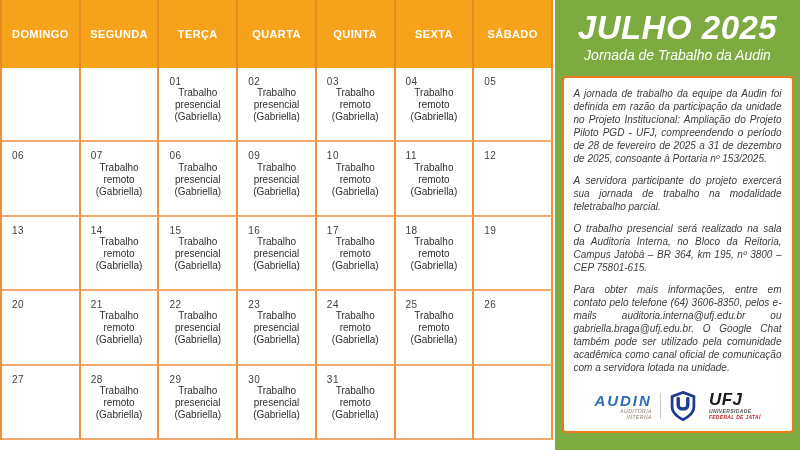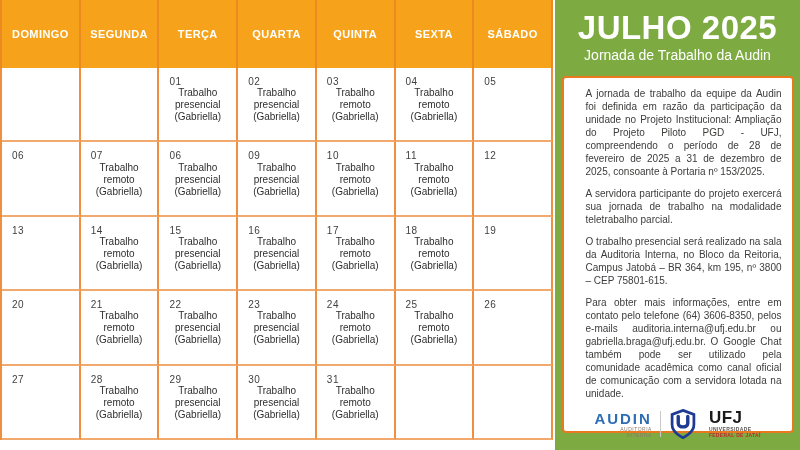--- a/index.html
+++ b/index.html
@@ -27,28 +27,28 @@
   .cal-grid{display:grid;grid-template-columns:repeat(7,1fr);grid-template-rows:repeat(5,1fr);
             height:372px;border-left:2px solid var(--grid_border);}
   .cell{border-right:2px solid var(--grid_border);border-bottom:2px solid var(--grid_border_light);
         display:flex;flex-direction:column;padding-top:8px;background:#fff;}
   .day{font-size:10px;color:#3F3F3F;padding-left:10px;letter-spacing:.5px;}
   .lab{flex:1;display:flex;flex-direction:column;justify-content:center;text-align:center;
        font-size:10px;line-height:12px;color:#2E2E2E;padding:0 2px 17px 2px;}
 
   
   .panel{flex:1;height:450px;background:var(--green);border-left:2px solid #fff;
-         display:flex;flex-direction:column;align-items:center;}
+         display:flex;flex-direction:column;align-items:center;font-style:italic;}
   .panel-head{width:100%;text-align:center;padding-top:10px;height:72px;}
   .panel-title{color:#fff;font-weight:bold;font-size:33px;letter-spacing:.5px;line-height:36px;}
   .panel-subtitle{color:#fff;font-size:14px;margin-top:1px;}
   .info-box{width:232px;height:357px;background:#fff;border:2px solid var(--box_border);
             border-radius:4px;margin-top:4px;padding:9px 10px 6px 10px;
             display:flex;flex-direction:column;}
-  .info-box p{font-size:10px;line-height:13px;color:var(--text_dark);text-align:justify;margin-bottom:9px;margin-left:12px;}
+  .info-box p{font-size:10px;line-height:13px;color:var(--text_dark);text-align:justify;margin-bottom:9px;}
 
   .logo-row{margin-top:auto;display:flex;align-items:center;justify-content:center;gap:8px;padding-bottom:4px;}
   .audin{display:flex;flex-direction:column;align-items:flex-end;}
   .audin-name{color:var(--audin_blue);font-weight:bold;font-size:15px;letter-spacing:2px;line-height:15px;}
   .audin-sub{font-size:5px;color:#8A7A6A;text-align:right;line-height:6px;letter-spacing:.5px;}
   .logo-divider{width:1px;height:26px;background:#C9C9C9;}
   .ufj{display:flex;align-items:center;gap:12px;}
   .ufj-text{display:flex;flex-direction:column;}
   .ufj-name{color:#1A1A1A;font-weight:bold;font-size:17px;line-height:16px;letter-spacing:.5px;}
   .ufj-sub1{font-size:5px;color:#555;font-weight:bold;letter-spacing:.4px;line-height:6px;}

